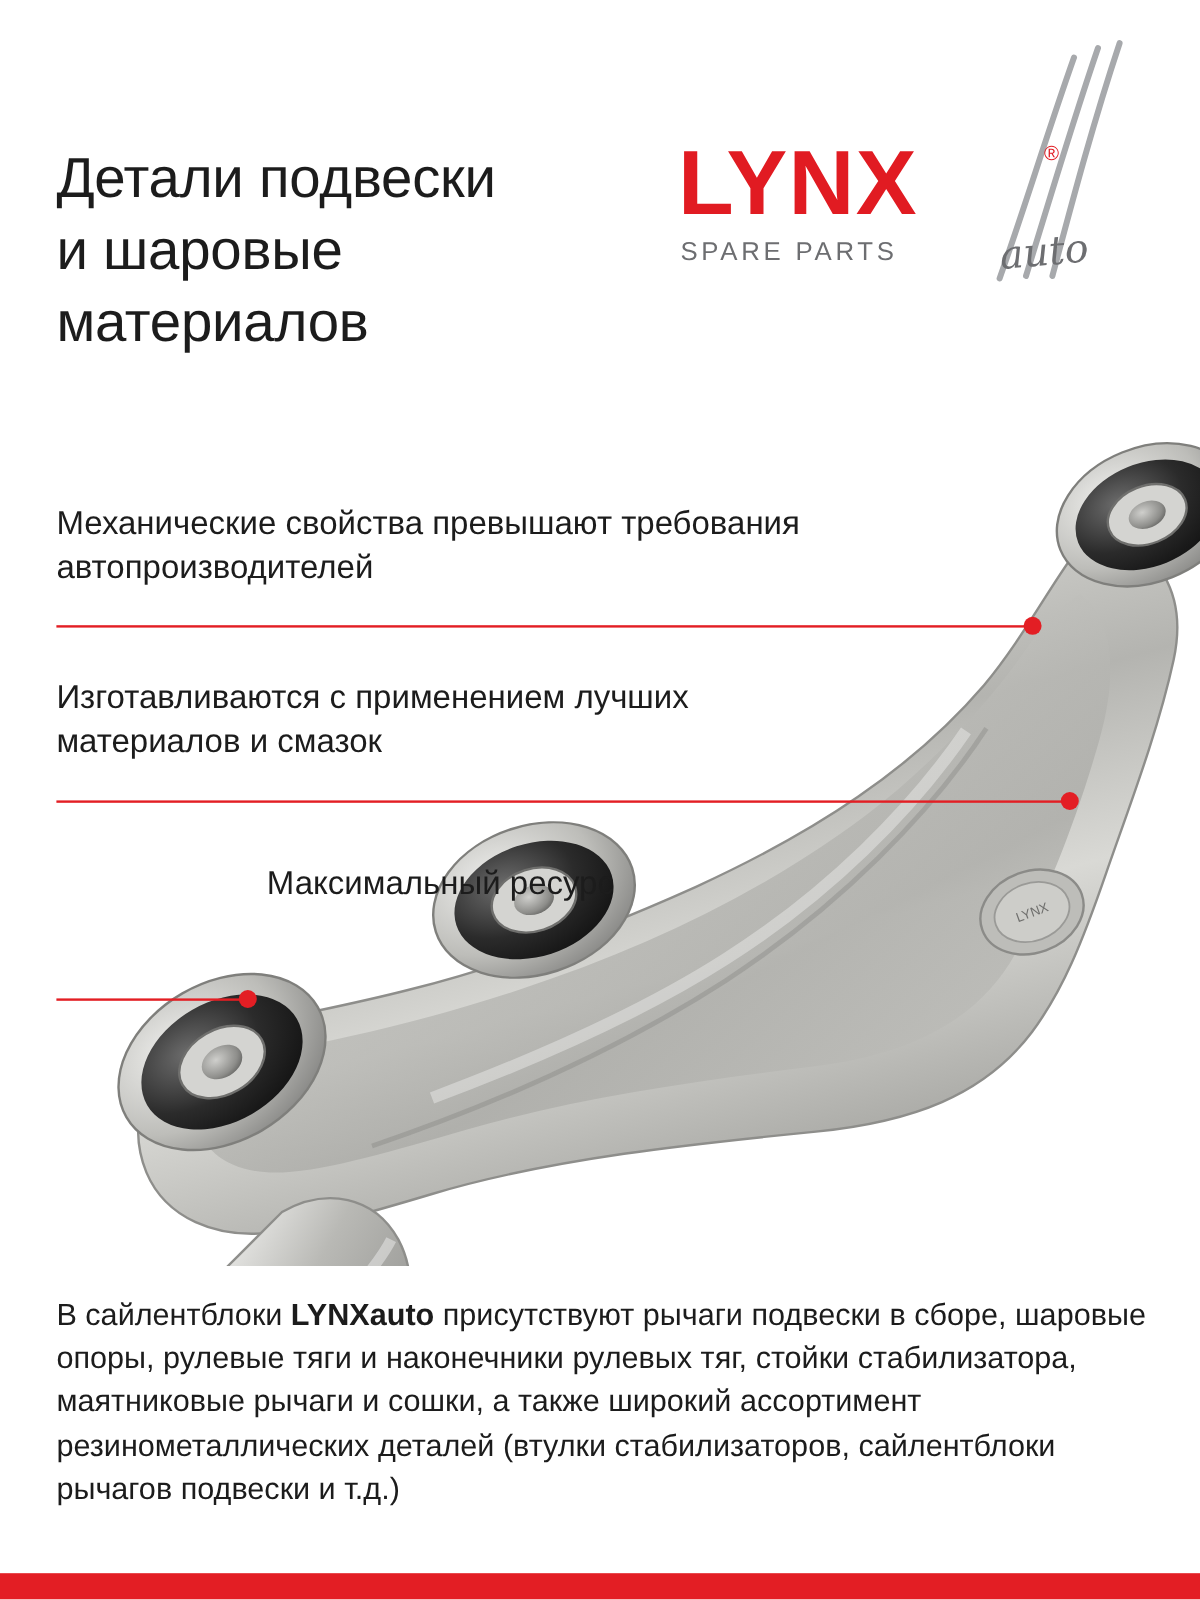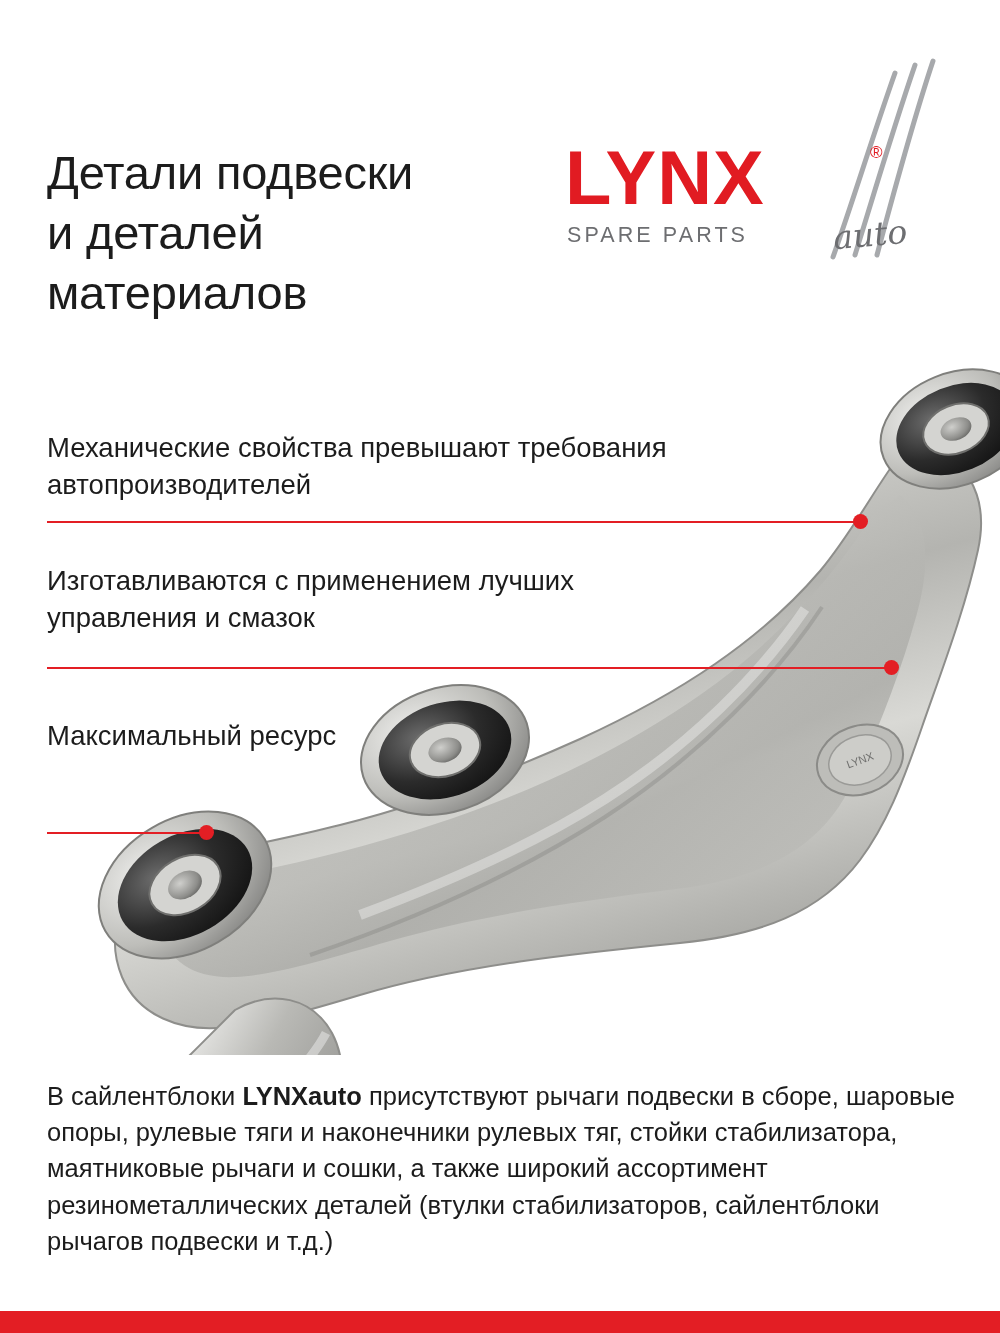--- a/index.html
+++ b/index.html
@@ -23,21 +23,20 @@
     overflow: hidden;
   }
 
   
   .header {
     position: absolute;
     top: 0;
     left: 0;
     width: 1000px;
     height: 360px;
-    margin-top: 25px;
   }
 
   .title {
     position: absolute;
     left: 47px;
     top: 118px;
     width: 530px;
     font-size: 47px;
     line-height: 1.28;
     font-weight: 400;
@@ -127,31 +126,31 @@
   }
   .dot {
     position: absolute;
     width: 15px;
     height: 15px;
     border-radius: 50%;
     background: #e31e24;
   }
 
   
-  .f1-text { top: 18px; margin-top: 12px; }
+  .f1-text { top: 18px; }
   .f1-line { top: 121px; width: 810px; }
   .f1-dot  { top: 114px; left: 853px; }
 
   
   .f2-text { top: 163px; }
   .f2-line { top: 267px; width: 840px; }
   .f2-dot  { top: 260px; left: 884px; }
 
   
-  .f3-text { top: 318px; }
+  .f3-text { top: 318px; text-align: center; }
   .f3-line { top: 432px; width: 157px; }
   .f3-dot  { top: 425px; left: 199px; }
 
   
   .product {
     position: absolute;
     left: 60px;
     top: 355px;
     width: 940px;
     height: 700px;
@@ -190,21 +189,21 @@
 </style>
 </head>
 <body>
 
 <div class="page">
 
   <div class="header">
 
     <div class="title">
       <div>Детали подвески</div>
-      <div>и деталей</div>
+      <div>и шаровые</div>
       <div>материалов</div>
     </div>
 
     <div class="logo-block">
 
       <svg class="logo-strokes" viewBox="0 0 230 215">
         <g stroke="#a7a9ac" stroke-width="5" fill="none" stroke-linecap="round">
           <path d="M162 200 C 178 140, 196 72, 218 6"></path>
           <path d="M140 200 C 158 142, 178 74, 200 10"></path>
           <path d="M118 202 C 138 146, 158 80, 180 18"></path>
@@ -330,21 +329,21 @@
 
   <div class="features">
 
     <div class="feature">
       <div class="feature-text f1-text">Механические свойства превышают требования автопроизводителей</div>
       <div class="leader f1-line"></div>
       <div class="dot f1-dot"></div>
     </div>
 
     <div class="feature">
-      <div class="feature-text f2-text">Изготавливаются с применением лучших управления и смазок</div>
+      <div class="feature-text f2-text">Изготавливаются с применением лучших материалов и смазок</div>
       <div class="leader f2-line"></div>
       <div class="dot f2-dot"></div>
     </div>
 
     <div class="feature">
       <div class="feature-text f3-text">Максимальный ресурс</div>
       <div class="leader f3-line"></div>
       <div class="dot f3-dot"></div>
     </div>
   </div>

